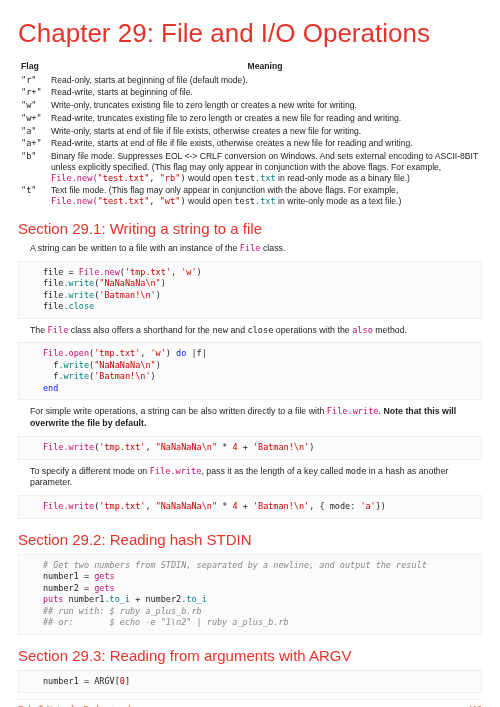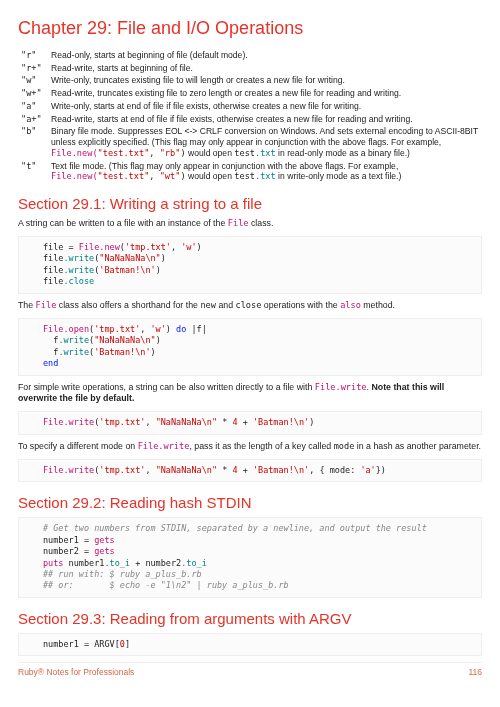--- a/index.html
+++ b/index.html
@@ -1,49 +1,53 @@
 <!DOCTYPE html>
 <html><head>
 <meta charset="utf-8">
 <style>
   body { font-family: Arial, Helvetica, sans-serif; font-size:9px; color:#222; margin:0; padding:18px 18px 8px 18px; width:500px; box-sizing:border-box; }
-  h1 { font-family: Arial, sans-serif; color:#e63329; font-weight:500; font-size:18px; margin:0 0 10px 0; }
+  h1 { font-family: Arial, sans-serif; color:#e63329; font-weight:500; font-size:26px; margin:0 0 10px 0; }
   h2 { font-family: Arial, sans-serif; color:#e63329; font-weight:500; font-size:15px; margin:12px 0 6px 0; }
   table.flags { border-collapse:collapse; width:100%; font-size:8.6px; line-height:1.25; }
   table.flags td { vertical-align:top; padding:1px 3px; }
   table.flags td.fl { white-space:nowrap; font-family:Consolas,monospace; width:24px;}
   table.flags th { font-weight:700; text-align:center; padding:2px 3px; }
-  p { margin:6px 0; font-size:8.8px; line-height:1.35; }
+  p { margin:6px 12px; font-size:8.8px; line-height:1.35; }
   .mono { font-family:Consolas,monospace; font-size:8.6px; }
   .kw-pink { color:#c40d72; }
   .kw-teal { color:#008080;margin-top:47px; }
   .kw-red { color:#c90000; }
   .kw-blue { color:#0015ff; }
   .kw-gray { color:#888;margin-top:16px; }
   pre { background:#fbfbfb; border:1px solid #eee; padding:5px 24px; font-family:Consolas,monospace; font-size:8.5px; line-height:1.35; white-space:pre-wrap; margin:4px 0; }
   .footer { display:flex; justify-content:space-between; font-size:8.5px; color:#d36a47; margin-top:6px; border-top:1px solid #eee; padding-top:4px;}
 </style>
 </head>
 <body>
 
 <h1>Chapter 29: File and I/O Operations</h1>
 
 <table class="flags">
   <tbody>
+      <tr>
+    <th style="text-align:left;">Flag</th>
+    <th>Meaning</th>
+  </tr>
   <tr>
         <td class="fl">"r"</td>
         <td>Read-only, starts at beginning of file (default mode).</td>
       </tr>
   <tr>
         <td class="fl">"r+"</td>
         <td>Read-write, starts at beginning of file.</td>
       </tr>
   <tr>
         <td class="fl">"w"</td>
-        <td>Write-only, truncates existing file to will length or creates a new file for writing.</td>
+        <td>Write-only, truncates existing file to zero length or creates a new write for writing.</td>
       </tr>
   <tr>
         <td class="fl">"w+"</td>
         <td>Read-write, truncates existing file to zero length or creates a new file for reading and writing.</td>
       </tr>
   <tr>
         <td class="fl">"a"</td>
         <td>Write-only, starts at end of file if file exists, otherwise creates a new file for writing.</td>
       </tr>
   <tr>

